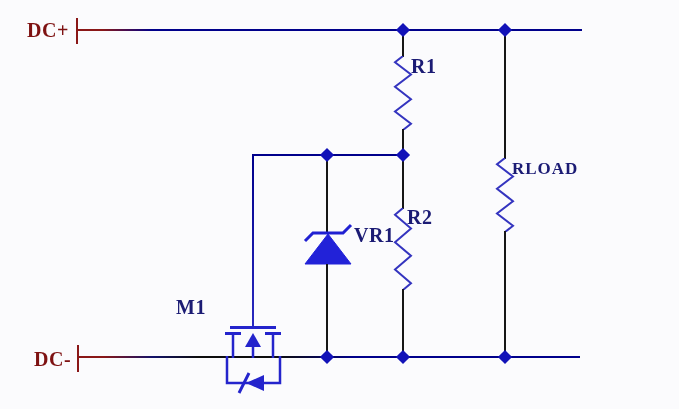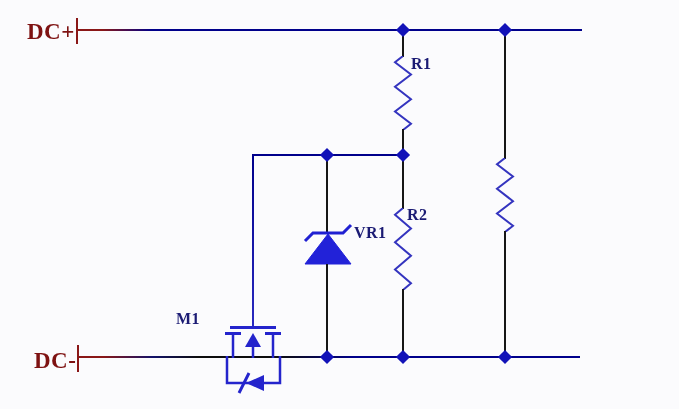--- a/index.html
+++ b/index.html
@@ -15,22 +15,22 @@
   }
   .rail-bottom{
     left:78px;top:356px;width:502px;height:2px;
     background:linear-gradient(90deg,#8a1717 0px,#8a1717 25px,#12126a 75px,#0d0d0d 24%,#0d0d0d 40%,#00008b 55%,#00008b 100%);
   }
   .tick{position:absolute;width:2px;background:#8a1717;}
   .vwire{position:absolute;width:2px;background:#161616;}
   .gate-wire{position:absolute;width:2px;background:linear-gradient(180deg,#00008b,#2a2ac0);}
   .node-line{position:absolute;height:2px;background:#00008b;}
   .dot{position:absolute;width:10px;height:10px;background:#1212b8;transform:rotate(45deg);}
-  .lbl{position:absolute;font-weight:700;font-size:16px;color:#1b1b74;letter-spacing:0.5px;white-space:nowrap;}
-  .lbl-port{position:absolute;font-weight:700;font-size:23px;color:#7e1212;letter-spacing:0.5px;white-space:nowrap;}
+  .lbl{position:absolute;font-weight:700;font-size:20px;color:#1b1b74;letter-spacing:0.5px;white-space:nowrap;}
+  .lbl-port{position:absolute;font-weight:700;font-size:20px;color:#7e1212;letter-spacing:0.5px;white-space:nowrap;}
   svg{position:absolute;display:block;}
 </style>
 </head>
 <body>
 
 <div id="canvas">
 
   <div class="wire rail-top"></div>
   <div class="wire rail-bottom"></div>
 
@@ -63,37 +63,38 @@
     <polygon points="28,13 5,43 51,43" fill="#2222d8" stroke="#2222d8" stroke-width="1"></polygon>
   </svg>
   <div class="vwire" style="left:326px;top:264px;height:94px;"></div>
   <div class="lbl" style="left:354px;top:224px;">VR1</div>
 
   <div class="vwire" style="left:504px;top:29px;height:130px;"></div>
   <svg style="left:495px;top:158px;" width="20" height="74" viewBox="0 0 20 74">
     <polyline points="10,0 2,6.2 18,18.5 2,30.8 18,43.2 2,55.5 18,67.8 10,74" fill="none" stroke="#3434bf" stroke-width="2"></polyline>
   </svg>
   <div class="vwire" style="left:504px;top:231px;height:127px;"></div>
+  <div class="lbl" style="left:512px;top:159px;font-size:17px;letter-spacing:1px;">RLOAD</div>
 
   <svg style="left:220px;top:320px;" width="70" height="40" viewBox="0 0 70 40">
     <line x1="10" y1="7.5" x2="56" y2="7.5" stroke="#2424cc" stroke-width="3"></line>
     <line x1="5" y1="13.5" x2="21" y2="13.5" stroke="#2424cc" stroke-width="3"></line>
     <line x1="13" y1="14" x2="13" y2="38" stroke="#2424cc" stroke-width="2.5"></line>
     <polygon points="33,13 25,27 41,27" fill="#2424cc"></polygon>
     <line x1="33" y1="26" x2="33" y2="38" stroke="#2424cc" stroke-width="2.5"></line>
     <line x1="45" y1="13.5" x2="61" y2="13.5" stroke="#2424cc" stroke-width="3"></line>
     <line x1="53" y1="14" x2="53" y2="38" stroke="#2424cc" stroke-width="2.5"></line>
   </svg>
 
   <svg style="left:220px;top:355px;" width="70" height="43" viewBox="0 0 70 43">
     <polyline points="7,1 7,28 60,28 60,1" fill="none" stroke="#2424cc" stroke-width="2.5"></polyline>
     <polygon points="26,28 44,20 44,36" fill="#2424cc"></polygon>
     <line x1="19" y1="38" x2="29" y2="18" stroke="#2424cc" stroke-width="3"></line>
   </svg>
-  <div class="lbl" style="left:176px;top:310px;">M1</div>
+  <div class="lbl" style="left:176px;top:296px;">M1</div>
 
   <div class="dot" style="left:398px;top:25px;"></div>
   <div class="dot" style="left:500px;top:25px;"></div>
   <div class="dot" style="left:322px;top:150px;"></div>
   <div class="dot" style="left:398px;top:150px;"></div>
   <div class="dot" style="left:322px;top:352px;"></div>
   <div class="dot" style="left:398px;top:352px;"></div>
   <div class="dot" style="left:500px;top:352px;"></div>
 
 </div>

